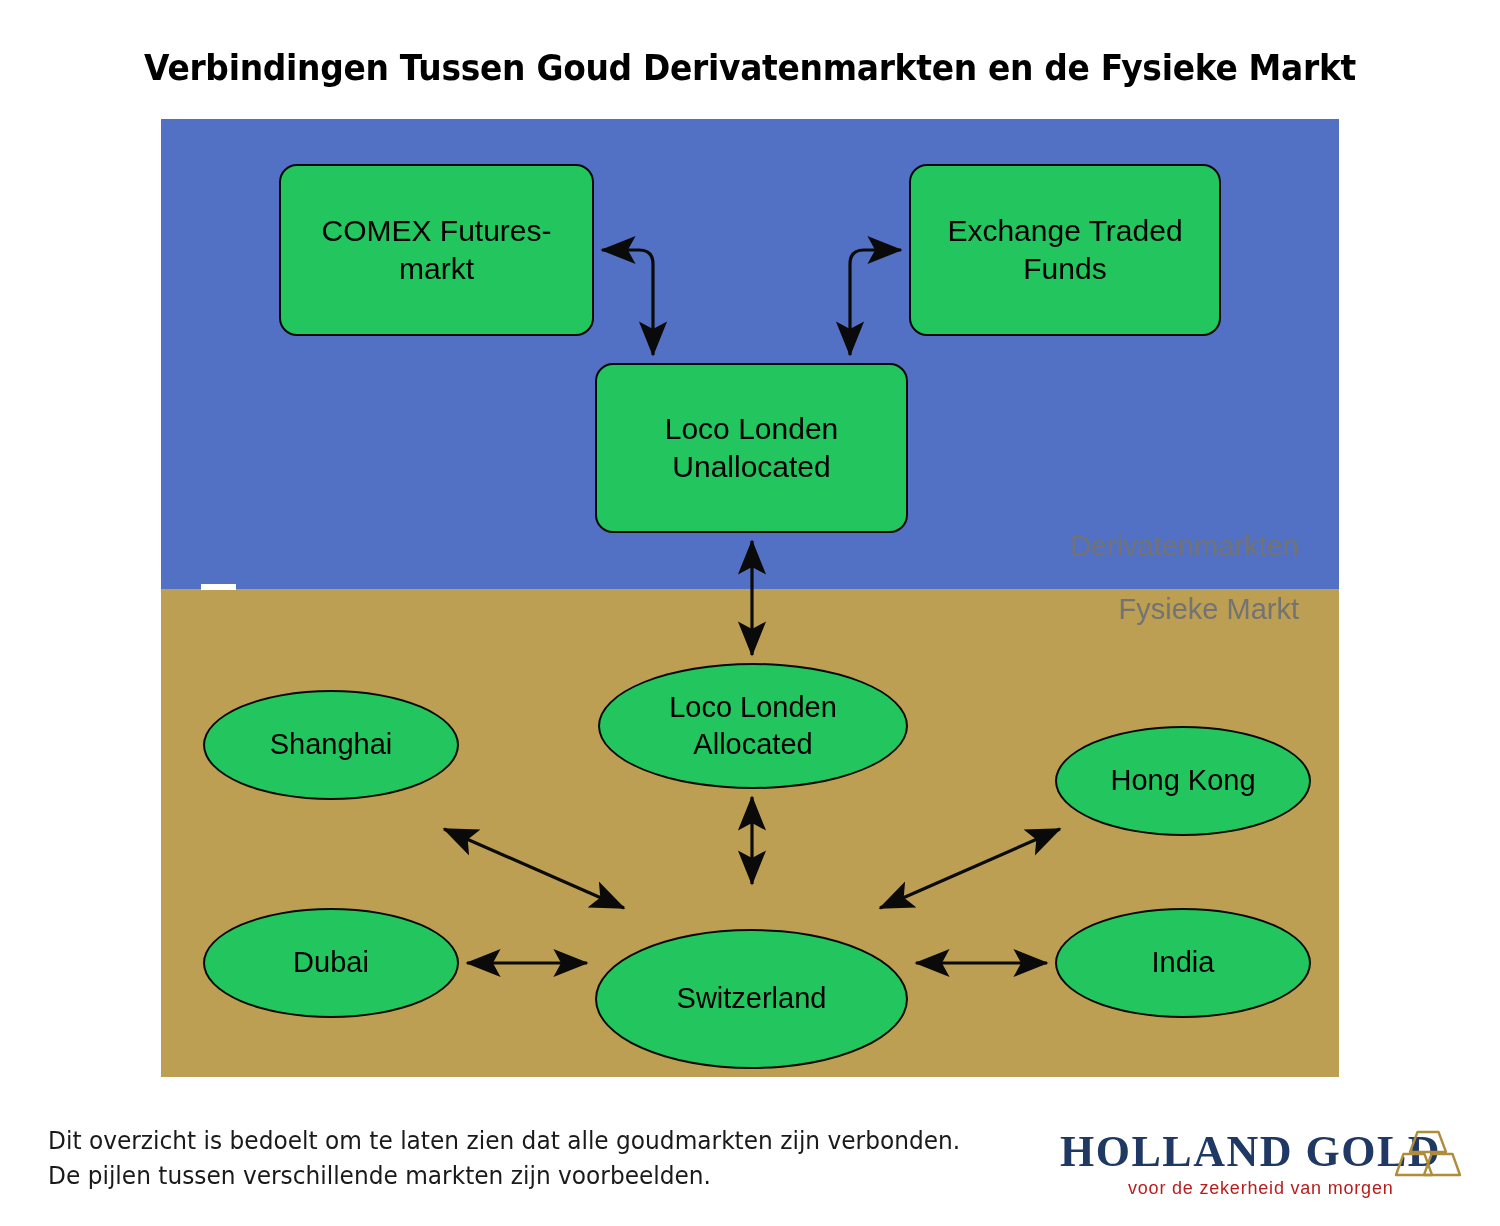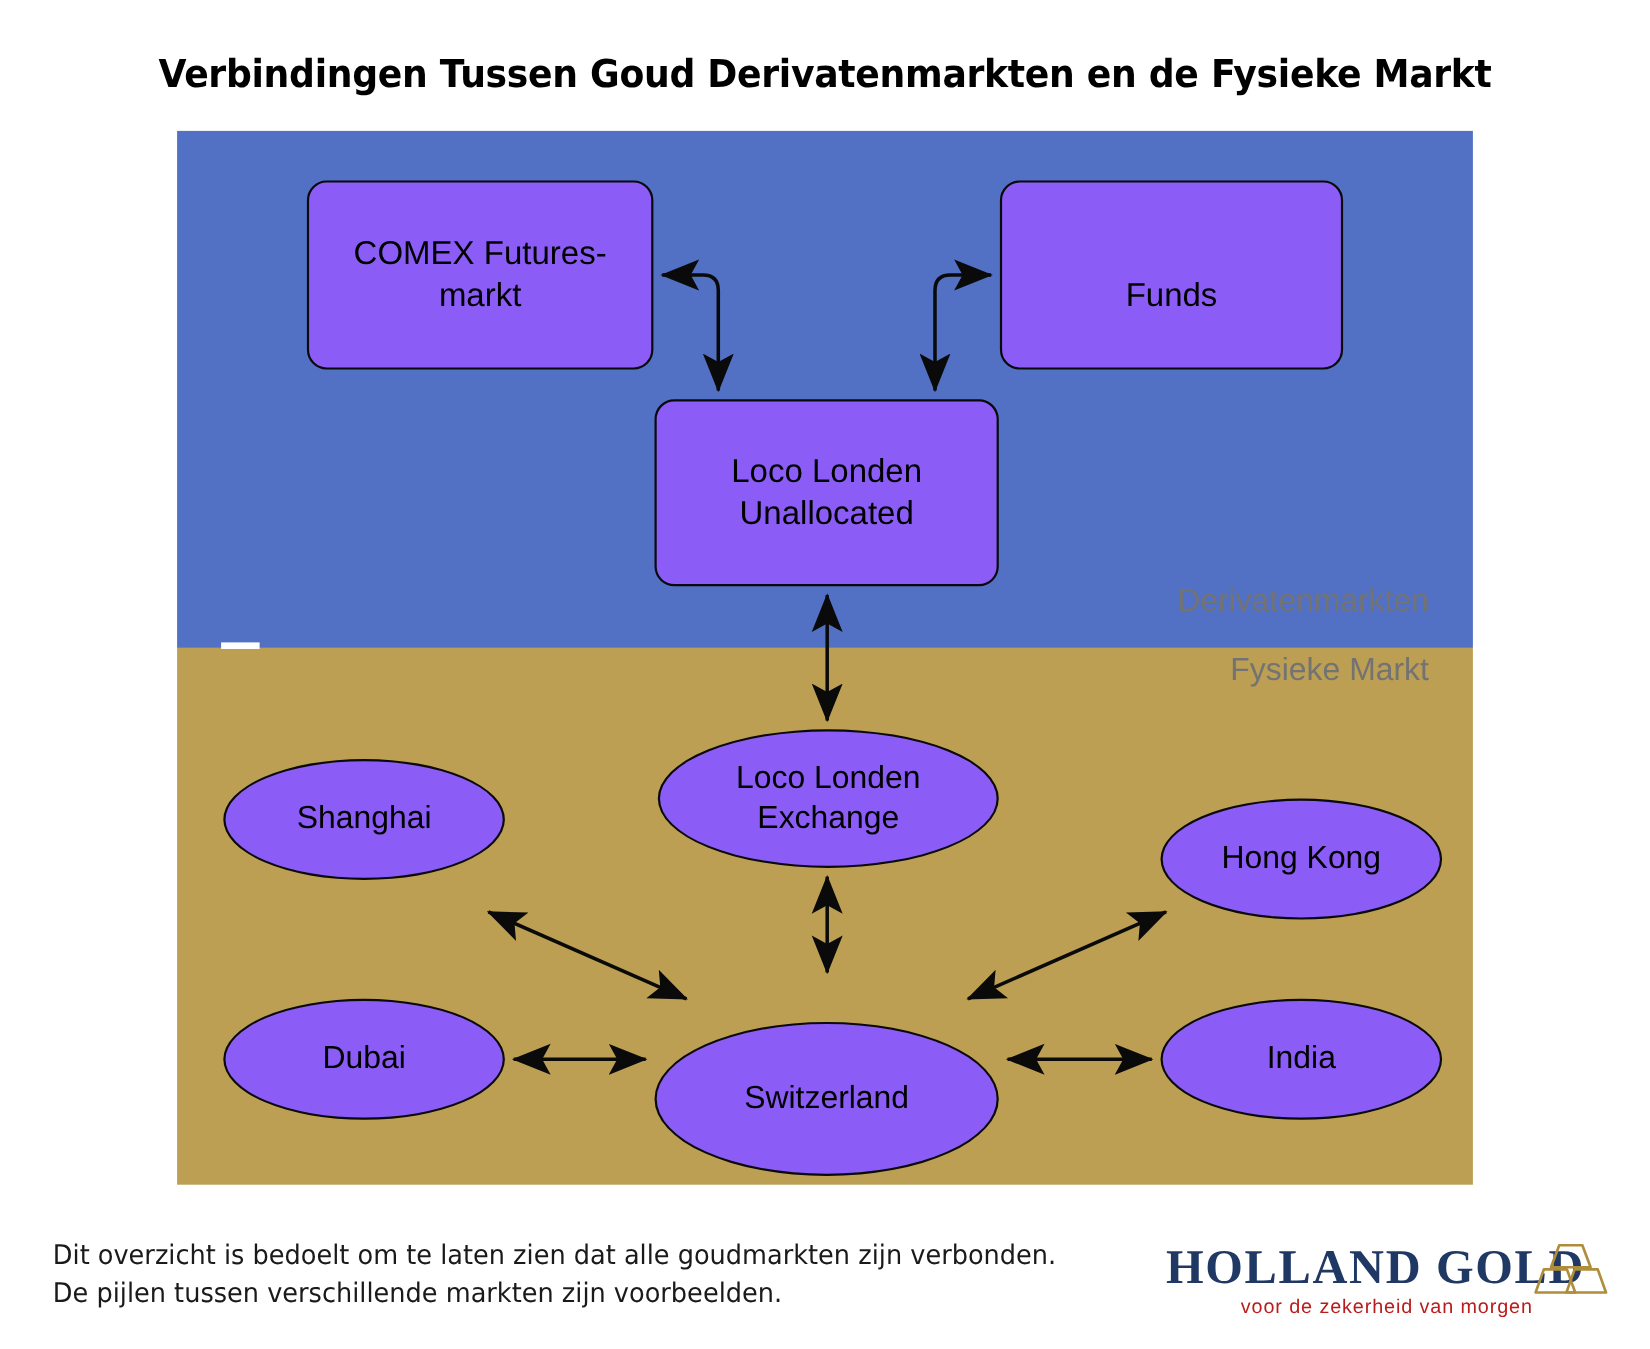--- a/index.html
+++ b/index.html
@@ -67,21 +67,21 @@
     position: absolute;
     left: 40px;
     top: 465px;
     width: 35px;
     height: 6px;
     background: #ffffff;
   }
 
   .node {
     position: absolute;
-    background: #8b5cf6;
+    background: #22c55e;
     border: 2.5px solid #0a0a0a;
     box-sizing: border-box;
     display: flex;
     align-items: center;
     justify-content: center;
     text-align: center;
     font-family: "Liberation Sans", sans-serif;
     color: #000000;
     line-height: 1.28;
     z-index: 3;
@@ -206,29 +206,29 @@
 
       <path d="M 755 844 L 886 844"></path>
     </g>
   </svg>
 
   <div class="node node-box" id="node-comex">
     <span><span>COMEX Futures-</span><br><span>markt</span></span>
   </div>
 
   <div class="node node-box" id="node-etf">
-    <span><br><span>Funds</span></span>
+    <span><span>Exchange Traded</span><br><span>Funds</span></span>
   </div>
 
   <div class="node node-box" id="node-unalloc">
     <span><span>Loco Londen</span><br><span>Unallocated</span></span>
   </div>
 
   <div class="node node-ellipse" id="node-alloc">
-    <span><span>Loco Londen</span><br><span>Exchange</span></span>
+    <span><span>Loco Londen</span><br><span>Allocated</span></span>
   </div>
 
   <div class="node node-ellipse" id="node-shanghai">
     <span>Shanghai</span>
   </div>
 
   <div class="node node-ellipse" id="node-dubai">
     <span>Dubai</span>
   </div>
 

